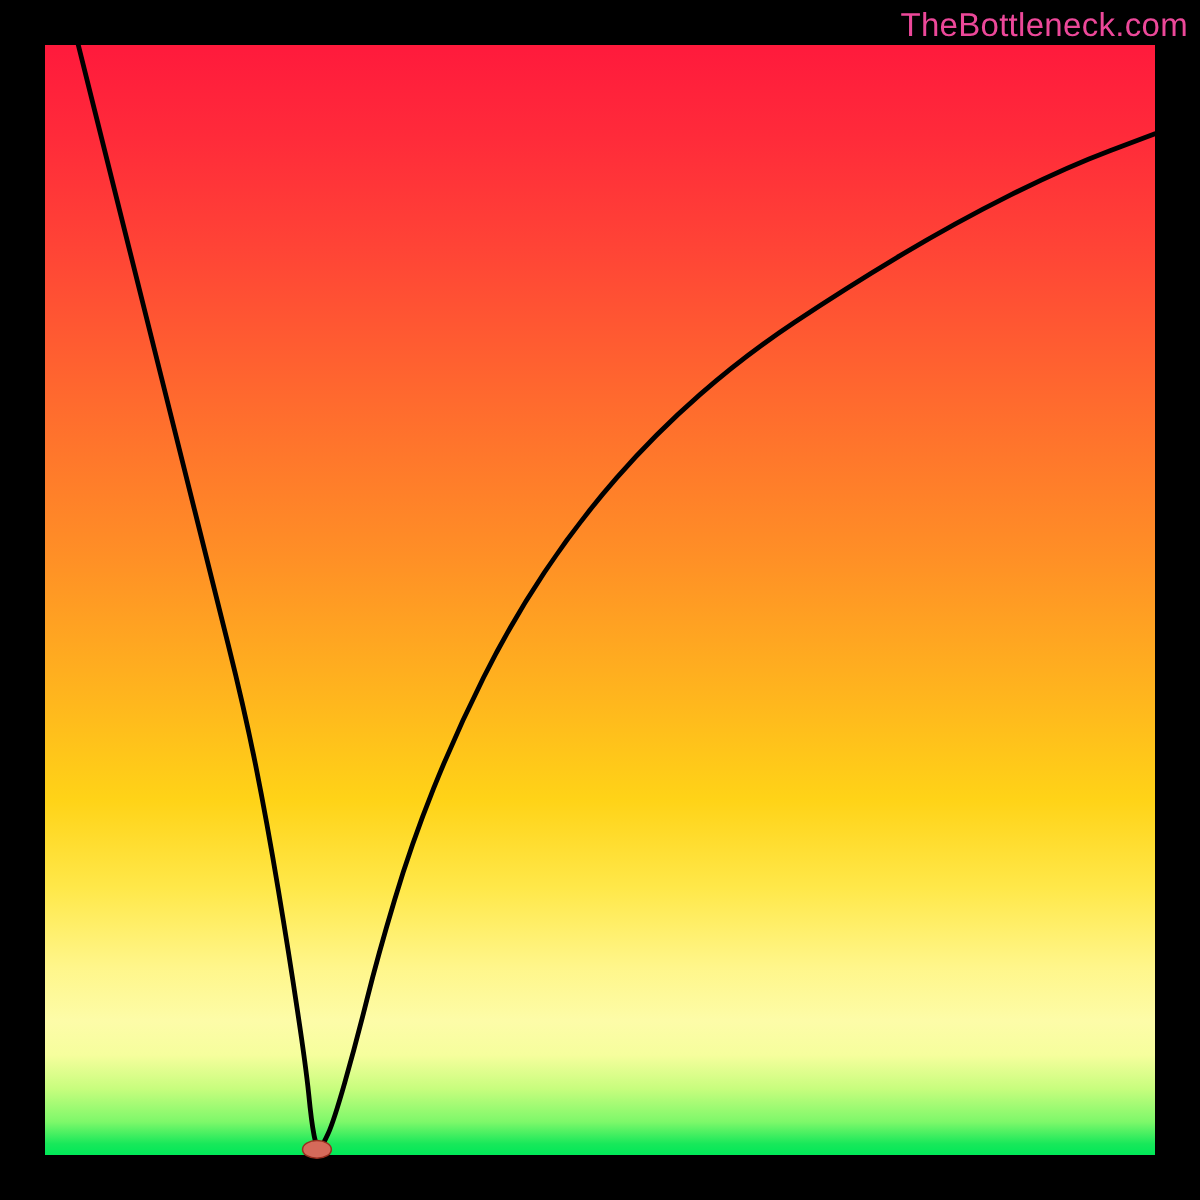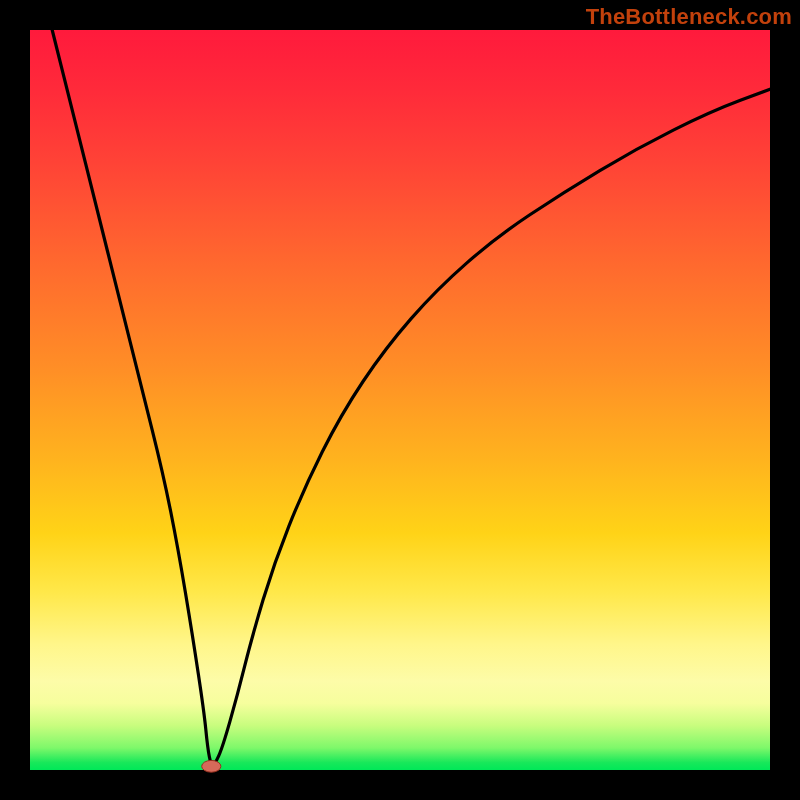--- a/index.html
+++ b/index.html
@@ -46,23 +46,23 @@
     left: 0;
     top: 0;
     width: 740px;
     height: 740px;
     overflow: visible;
   }
   .watermark {
     position: absolute;
     top: 4px;
     right: 8px;
-    color: #c2410c;
+    color: #ec4899;
     font-size: 22px;
-    font-weight: 700;
+    font-weight: 400;
     letter-spacing: 0.2px;
     user-select: none;
   }
   .marker {
     fill: #d56a5a;
     stroke: #982f1f;
     stroke-width: 1;
   }
 </style>
 </head>

